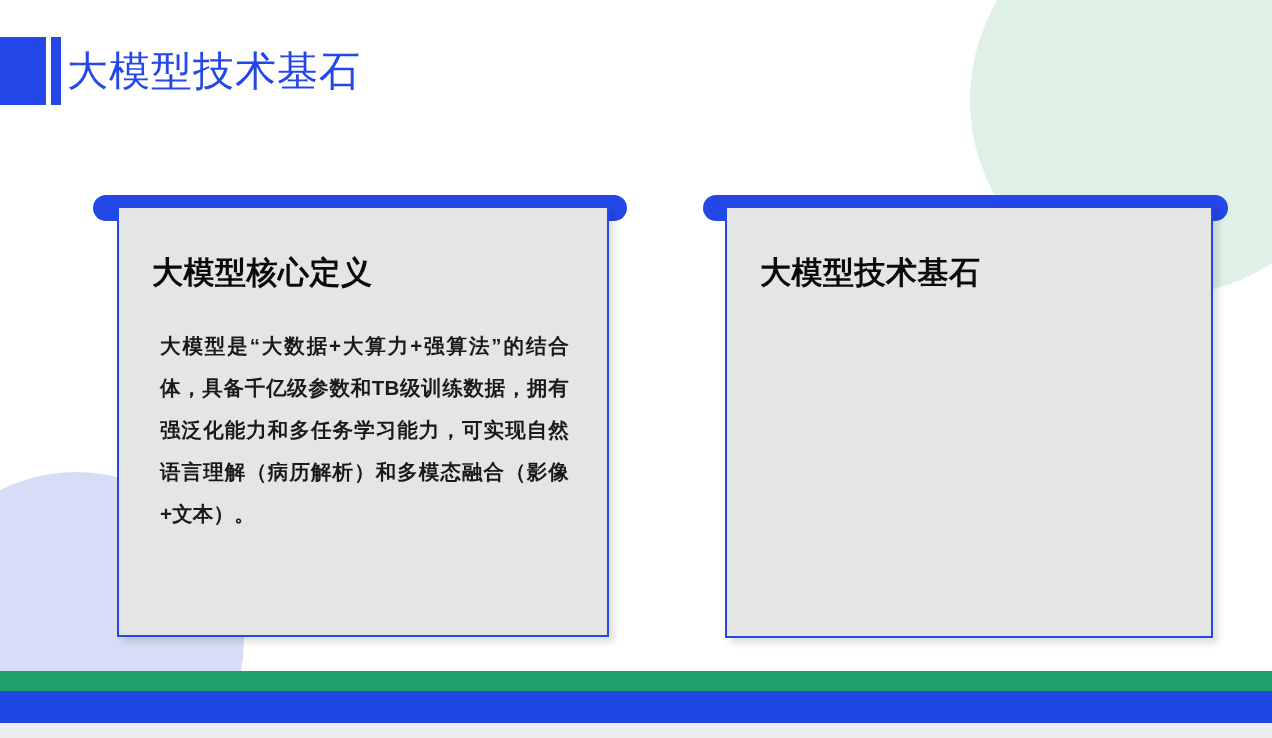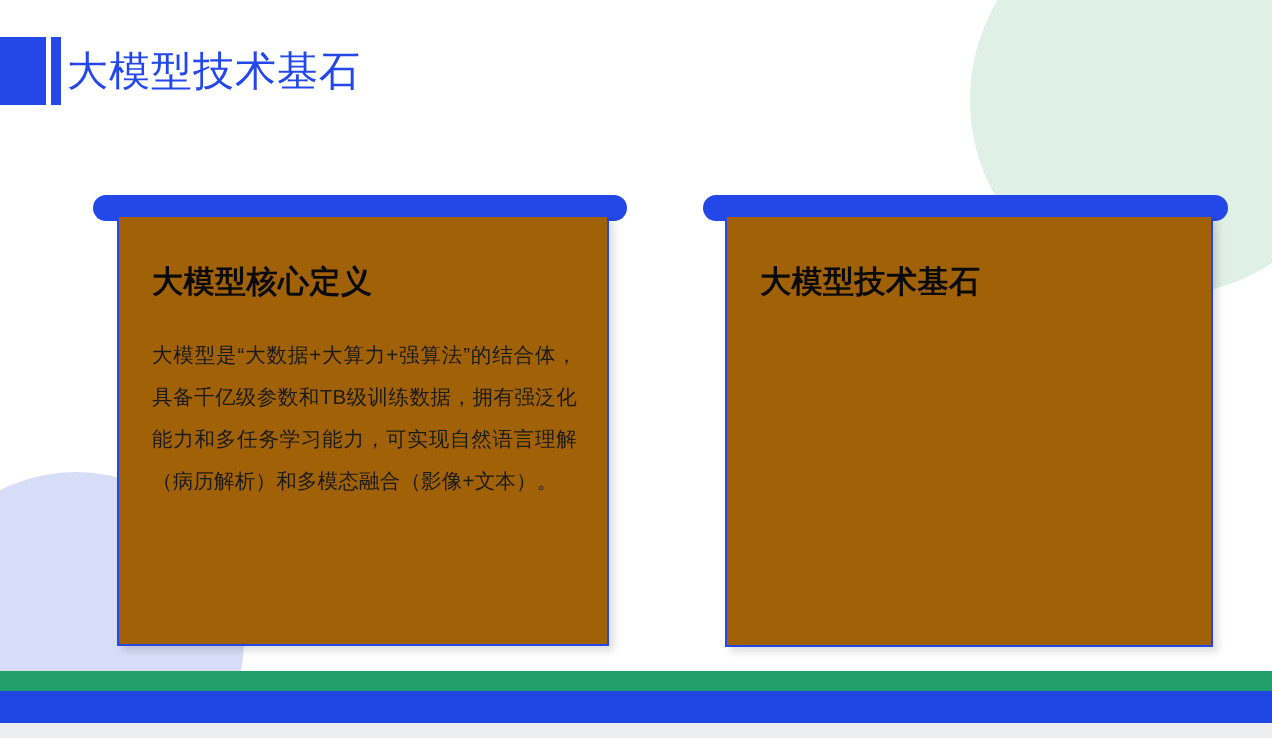--- a/index.html
+++ b/index.html
@@ -110,22 +110,22 @@
     top: 0;
     height: 26px;
     border-radius: 13px;
     background: #2448e8;
   }
   #card-wrap-1 .card-pill { width: 534px; }
   #card-wrap-2 .card-pill { width: 525px; }
 
   .card {
     position: absolute;
-    top: 20px;
-    background: #a16207;
+    top: 11px;
+    background: #e5e5e5;
     border: 2px solid #2448e8;
     box-sizing: border-box;
     box-shadow: 5px 5px 7px rgba(0,0,0,0.13);
   }
   #card-1 { left: 24px; width: 492px; height: 431px; }
   #card-2 { left: 22px; width: 488px; height: 432px; }
 
   .card-inner {
     padding: 46px 30px 0 33px;
   }
@@ -134,24 +134,25 @@
     font-weight: bold;
     color: #0a0a0a;
     line-height: 1.2;
     margin: 0 0 34px 0;
     letter-spacing: 0.5px;
   }
   .card-body {
     font-size: 20.5px;
     color: #1a1a1a;
     line-height: 42px;
-    margin: 0;
+    margin: 8px;
     text-align: justify;
     text-justify: inter-character;
     letter-spacing: 0.2px;
+    font-weight: bold;
   }
 </style>
 </head>
 <body>
 
 <div id="slide">
 
   <div class="blob" id="blob-green"></div>
   <div class="blob" id="blob-lavender"></div>
 

